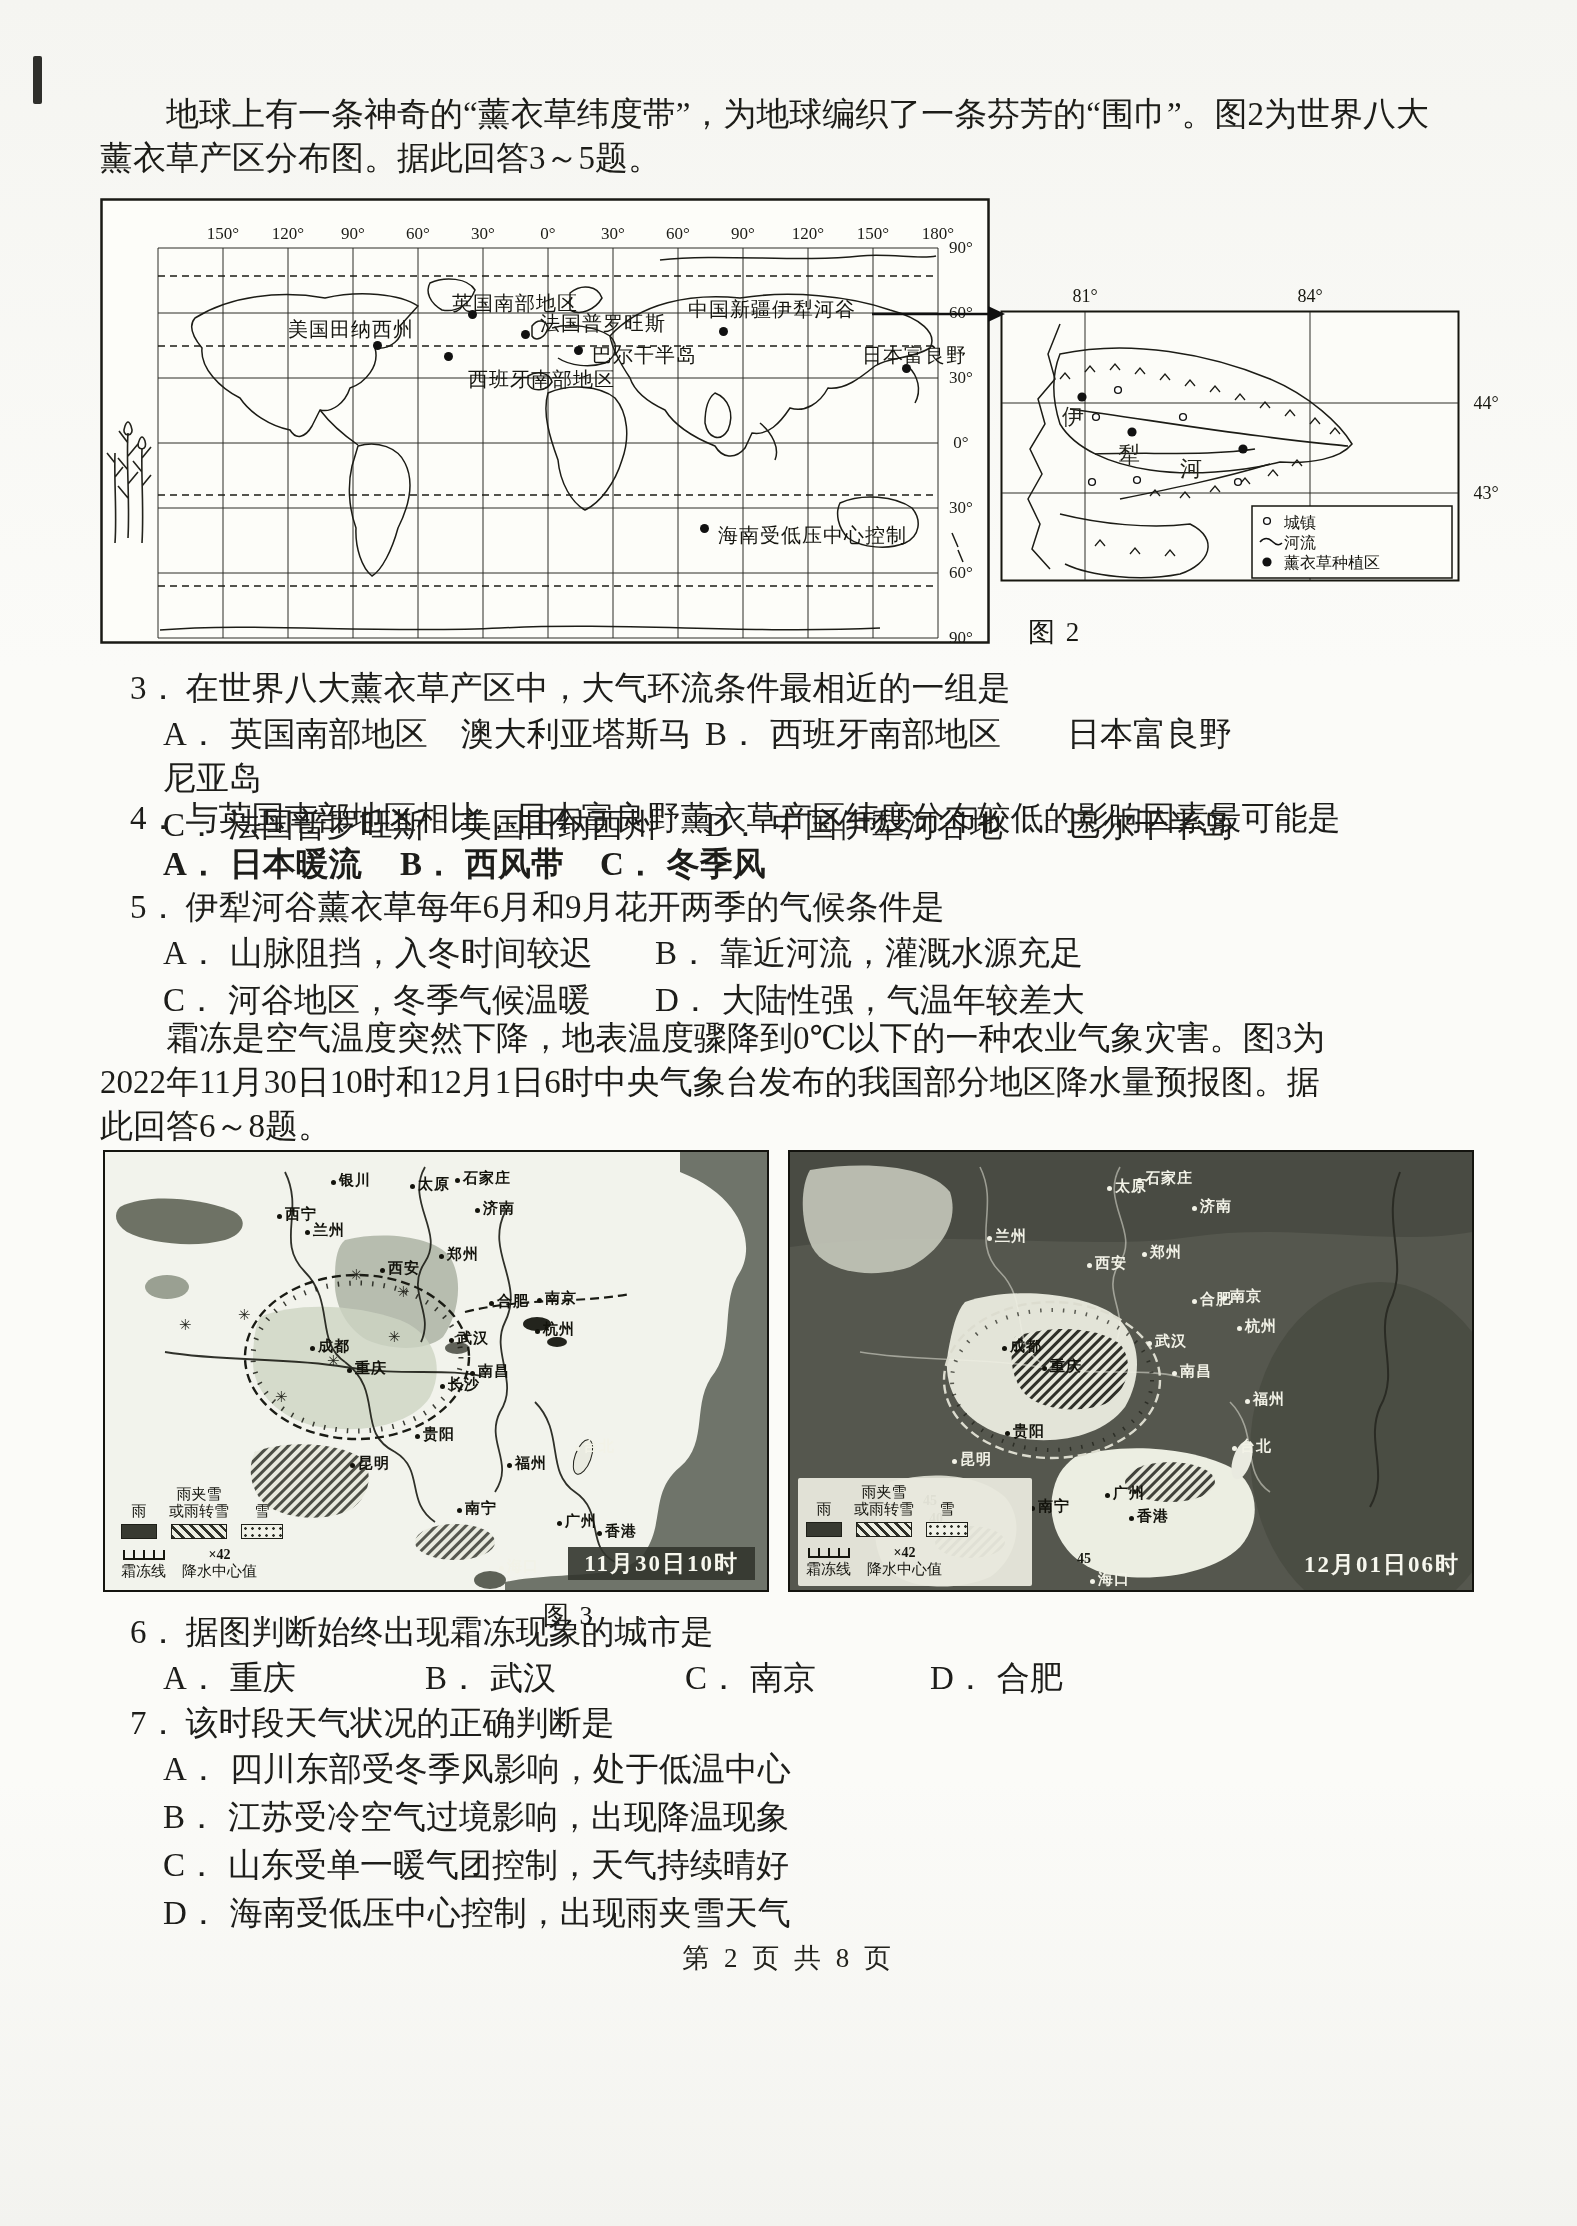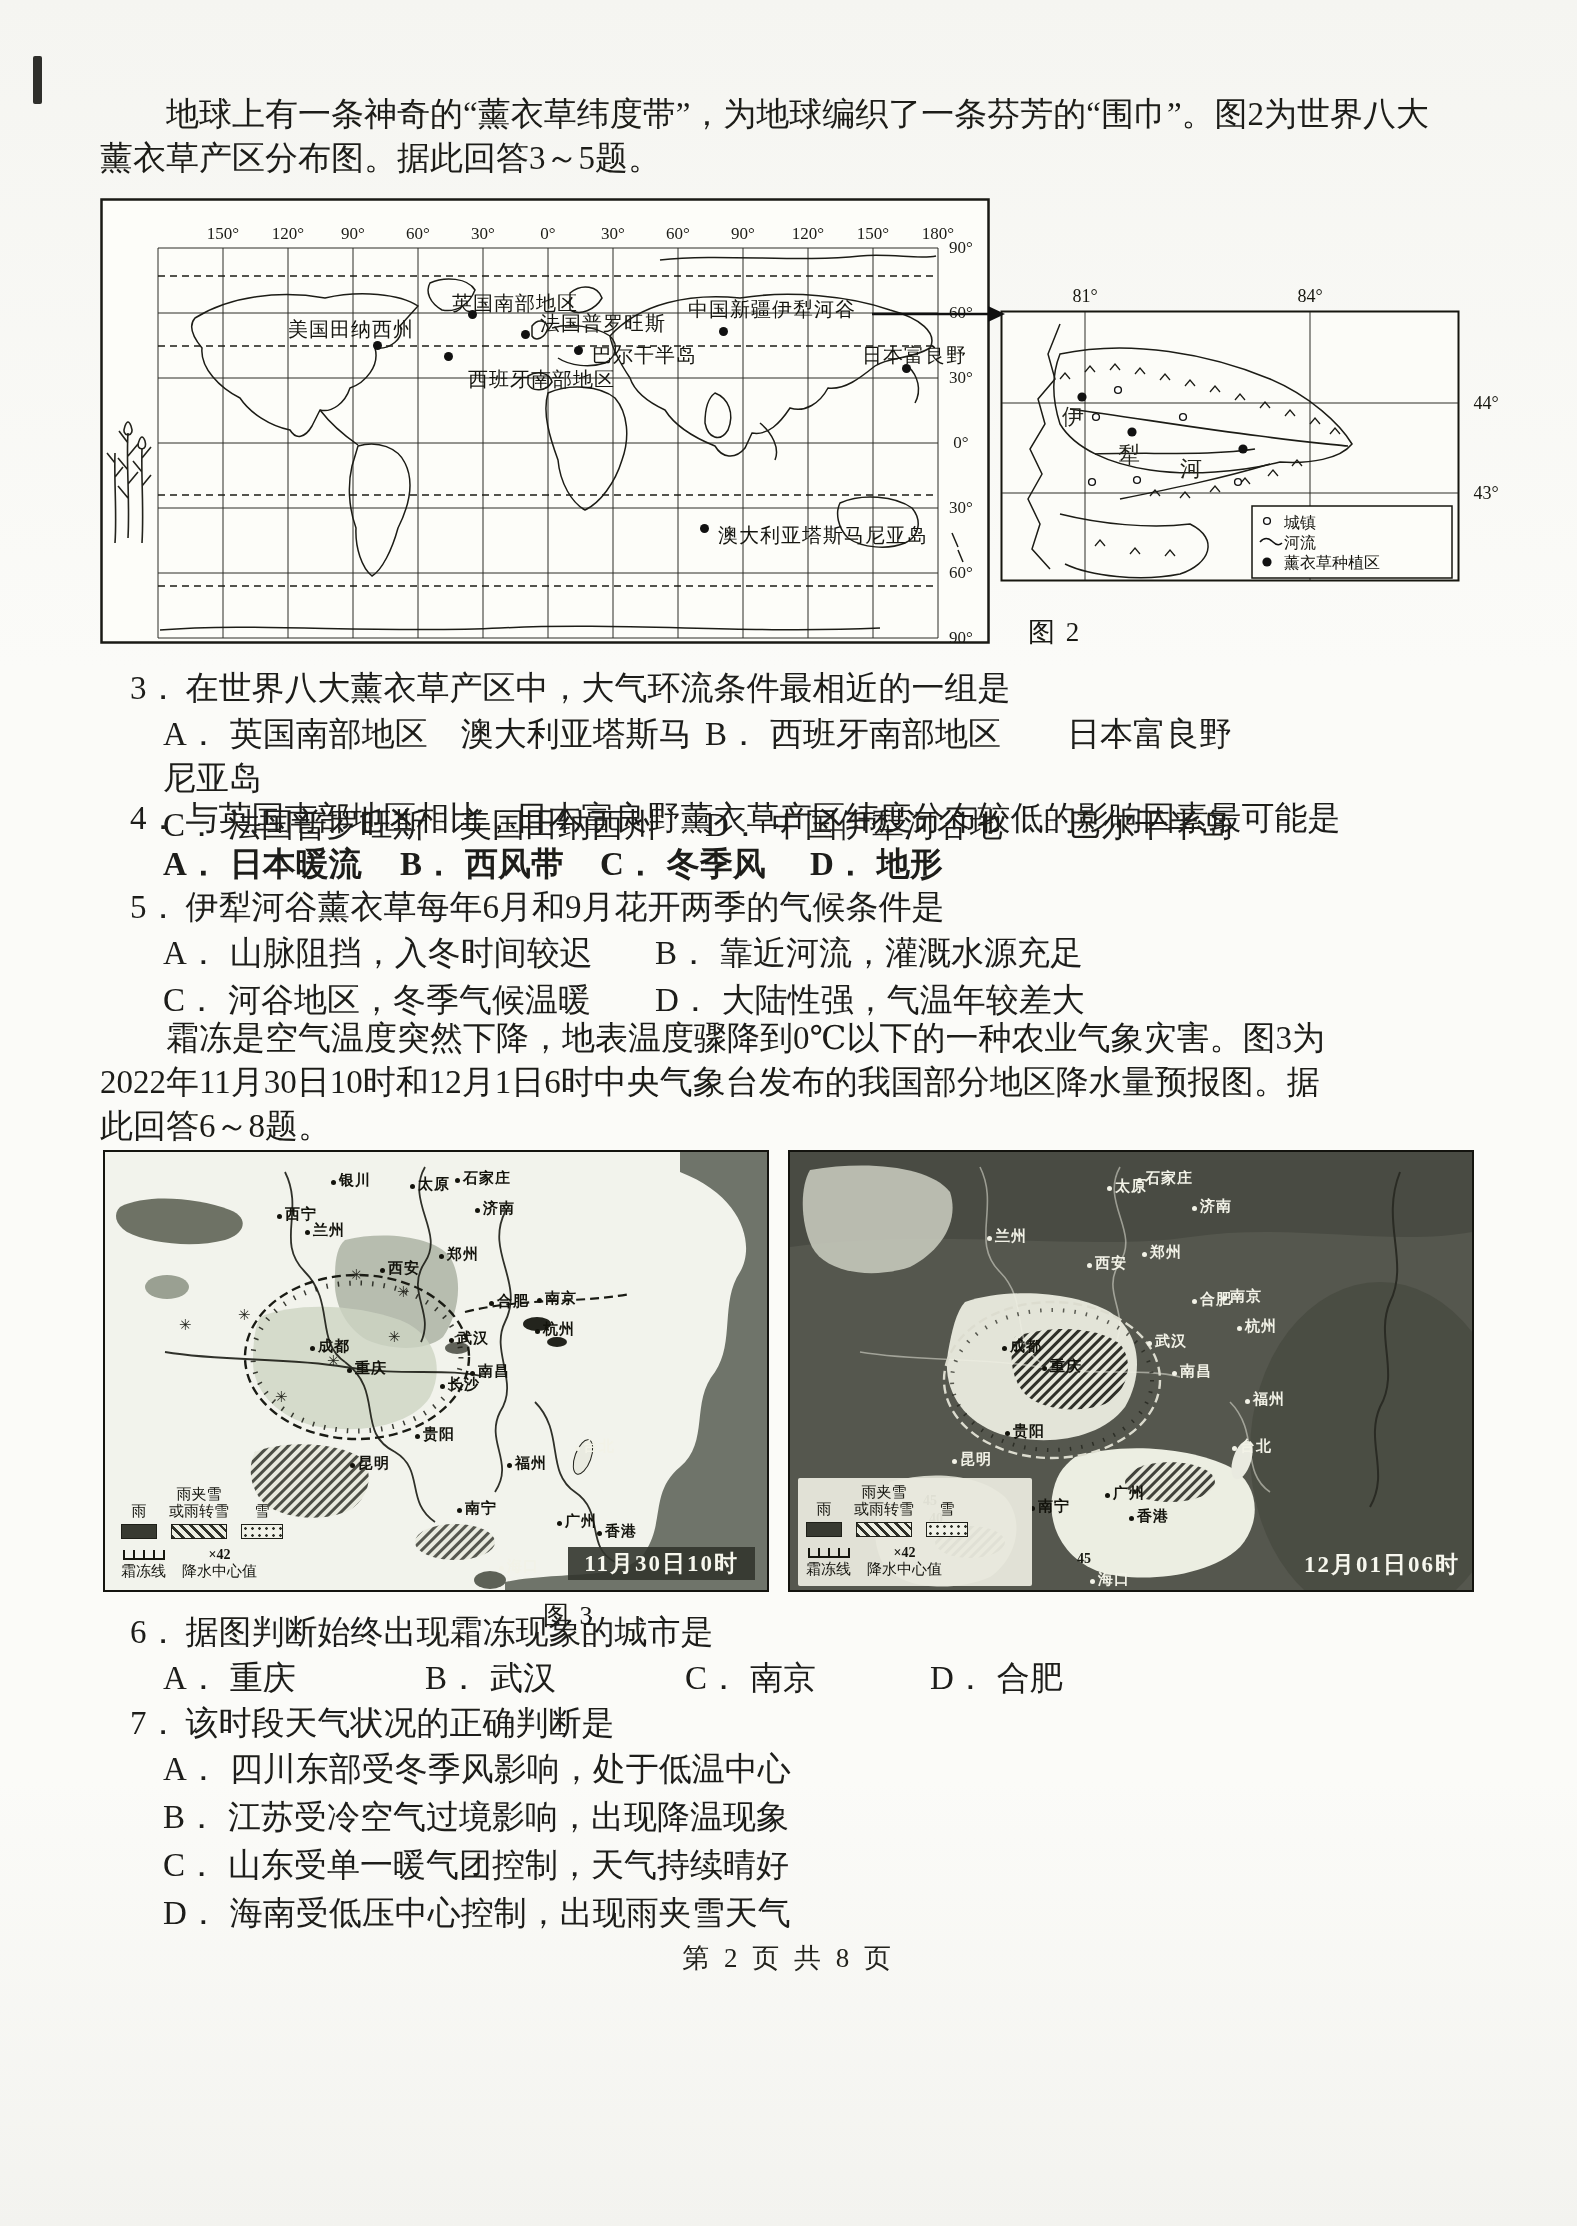--- a/index.html
+++ b/index.html
@@ -148,21 +148,21 @@
         <span class="wm-site" style="left: 440px; top: 112px;">法国普罗旺斯</span>
         <span class="wm-dot" style="left: 421px; top: 132px;"></span>
         <span class="wm-site" style="left: 588px; top: 98px;">中国新疆伊犁河谷</span>
         <span class="wm-dot" style="left: 619px; top: 129px;"></span>
         <span class="wm-site" style="left: 492px; top: 144px;">巴尔干半岛</span>
         <span class="wm-dot" style="left: 474px; top: 148px;"></span>
         <span class="wm-site" style="left: 762px; top: 144px;">日本富良野</span>
         <span class="wm-dot" style="left: 802px; top: 166px;"></span>
         <span class="wm-site" style="left: 368px; top: 168px;">西班牙南部地区</span>
         <span class="wm-dot" style="left: 344px; top: 154px;"></span>
-        <span class="wm-site" style="left: 618px; top: 324px;">澳大利亚塔斯马尼亚岛</span>
+        <span class="wm-site" style="left: 618px; top: 324px;">海南受低压中心控制</span>
         <span class="wm-dot" style="left: 600px; top: 326px;"></span>
       </div>
   </div>
 
   <svg id="arrow2" class="abs" width="140" height="28">
     <line x1="4" y1="14" x2="120" y2="14" stroke="#111" stroke-width="2.5"></line>
     <polygon points="120,6 137,14 120,22" fill="#111"></polygon>
   </svg>
 
   <div id="inset-map" class="abs">
@@ -235,21 +235,20 @@
     <span class="opt"><span class="ol">D．</span><span>中国伊犁河谷地　　巴尔干半岛</span></span>
   </div>
 </div>
 
 <div id="q4" class="q" style="top:796px">
   <div class="stem"><span>4．</span><span>与英国南部地区相比，日本富良野薰衣草产区纬度分布较低的影响因素最可能是</span></div>
   <div class="opts">
     <span class="opt"><span class="ol">A．</span><span>日本暖流</span></span>
     <span class="opt"><span class="ol">B．</span><span>西风带</span></span>
     <span class="opt"><span class="ol">C．</span><span>冬季风</span></span>
-    <span class="opt"><span class="ol">D．</span><span>地形</span></span>
   </div>
 </div>
 
 <div id="q5" class="q" style="top:885px">
   <div class="stem"><span>5．</span><span>伊犁河谷薰衣草每年6月和9月花开两季的气候条件是</span></div>
   <div class="opts">
     <span class="opt"><span class="ol">A．</span><span>山脉阻挡，入冬时间较迟</span></span>
     <span class="opt"><span class="ol">B．</span><span>靠近河流，灌溉水源充足</span></span>
     <span class="opt"><span class="ol">C．</span><span>河谷地区，冬季气候温暖</span></span>
     <span class="opt"><span class="ol">D．</span><span>大陆性强，气温年较差大</span></span>

